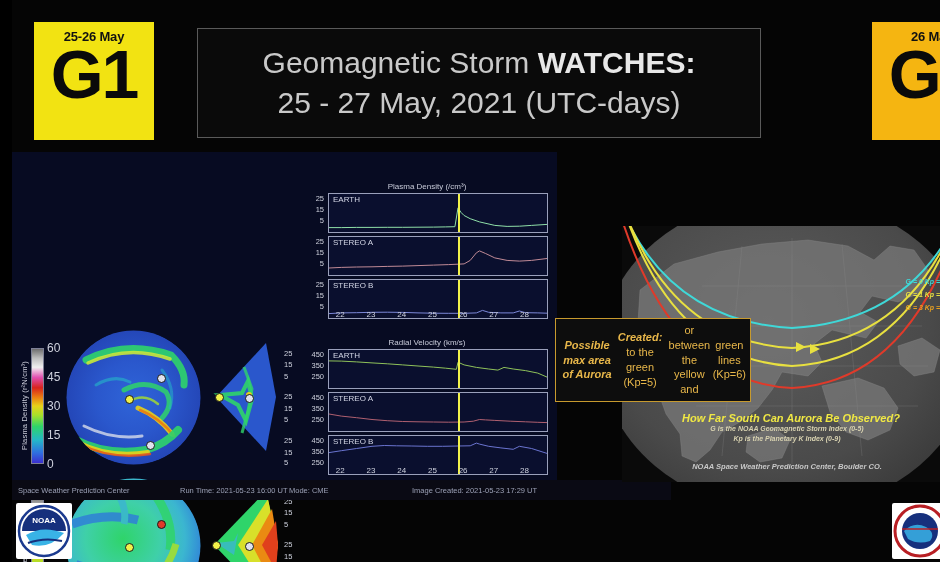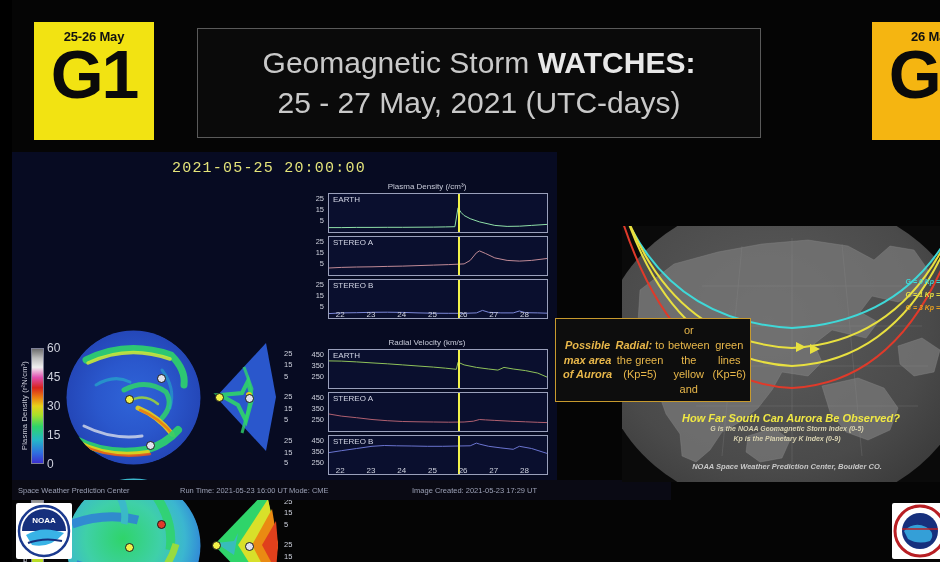--- a/index.html
+++ b/index.html
@@ -102,21 +102,20 @@
     <div class="title-line"><span>Geomagnetic Storm </span><b>WATCHES:</b></div>
     <div class="title-line">25 - 27 May, 2021 (UTC-days)</div>
   </div>
 
   <div class="badge" id="badge-g2">
     <div class="badge-date">26 May</div>
     <div class="badge-level">G2</div>
   </div>
 
   <div id="enlil">
-    <div id="enlil-time">2021-05-25 20:00:00</div>
 
     <div class="cbar-wrap" id="cbar-density">
       <div class="cbar-title">Plasma Density (r²N/cm³)</div>
       <div class="cbar"></div>
       <div class="cbar-ticks">
         <span style="top:0%">60</span>
         <span style="top:25%">45</span>
         <span style="top:50%">30</span>
         <span style="top:75%">15</span>
         <span style="top:100%">0</span>
@@ -370,21 +369,21 @@
     <div class="map-legend" style="top:78px;color:#e8a020">G = 3  Kp = 7</div>
 
     <div id="map-q">How Far South Can Aurora Be Observed?</div>
     <div class="map-sub" style="top:199px">G is the NOAA Geomagnetic Storm Index (0-5)</div>
     <div class="map-sub" style="top:209px">Kp is the Planetary K Index (0-9)</div>
     <div id="map-credit">NOAA Space Weather Prediction Center, Boulder CO.</div>
   </div>
 
   <div id="callout">
     <div class="lead">Possible max area of Aurora</div>
-    <div><b style="font-style:italic">Radial:</b><span> to the green (Kp=5)</span></div>
+    <div><b style="font-style:italic">Created:</b><span> to the green (Kp=5)</span></div>
     <div>or between the yellow and</div>
     <div>green lines (Kp=6)</div>
   </div>
 
 
   <svg class="logo" id="logo-noaa" viewBox="0 0 56 56">
     <circle cx="28" cy="28" r="25" fill="#fff" stroke="#1b3a8f" stroke-width="2.5"></circle>
     <path d="M6 28 A22 22 0 0 1 50 28 L28 28 Z" fill="#16307d"></path>
     <path d="M10 32 Q26 22 48 30 Q34 46 16 42 Z" fill="#39b3e6"></path>
     <path d="M12 40 Q28 34 46 38" stroke="#16307d" stroke-width="2" fill="none"></path>

